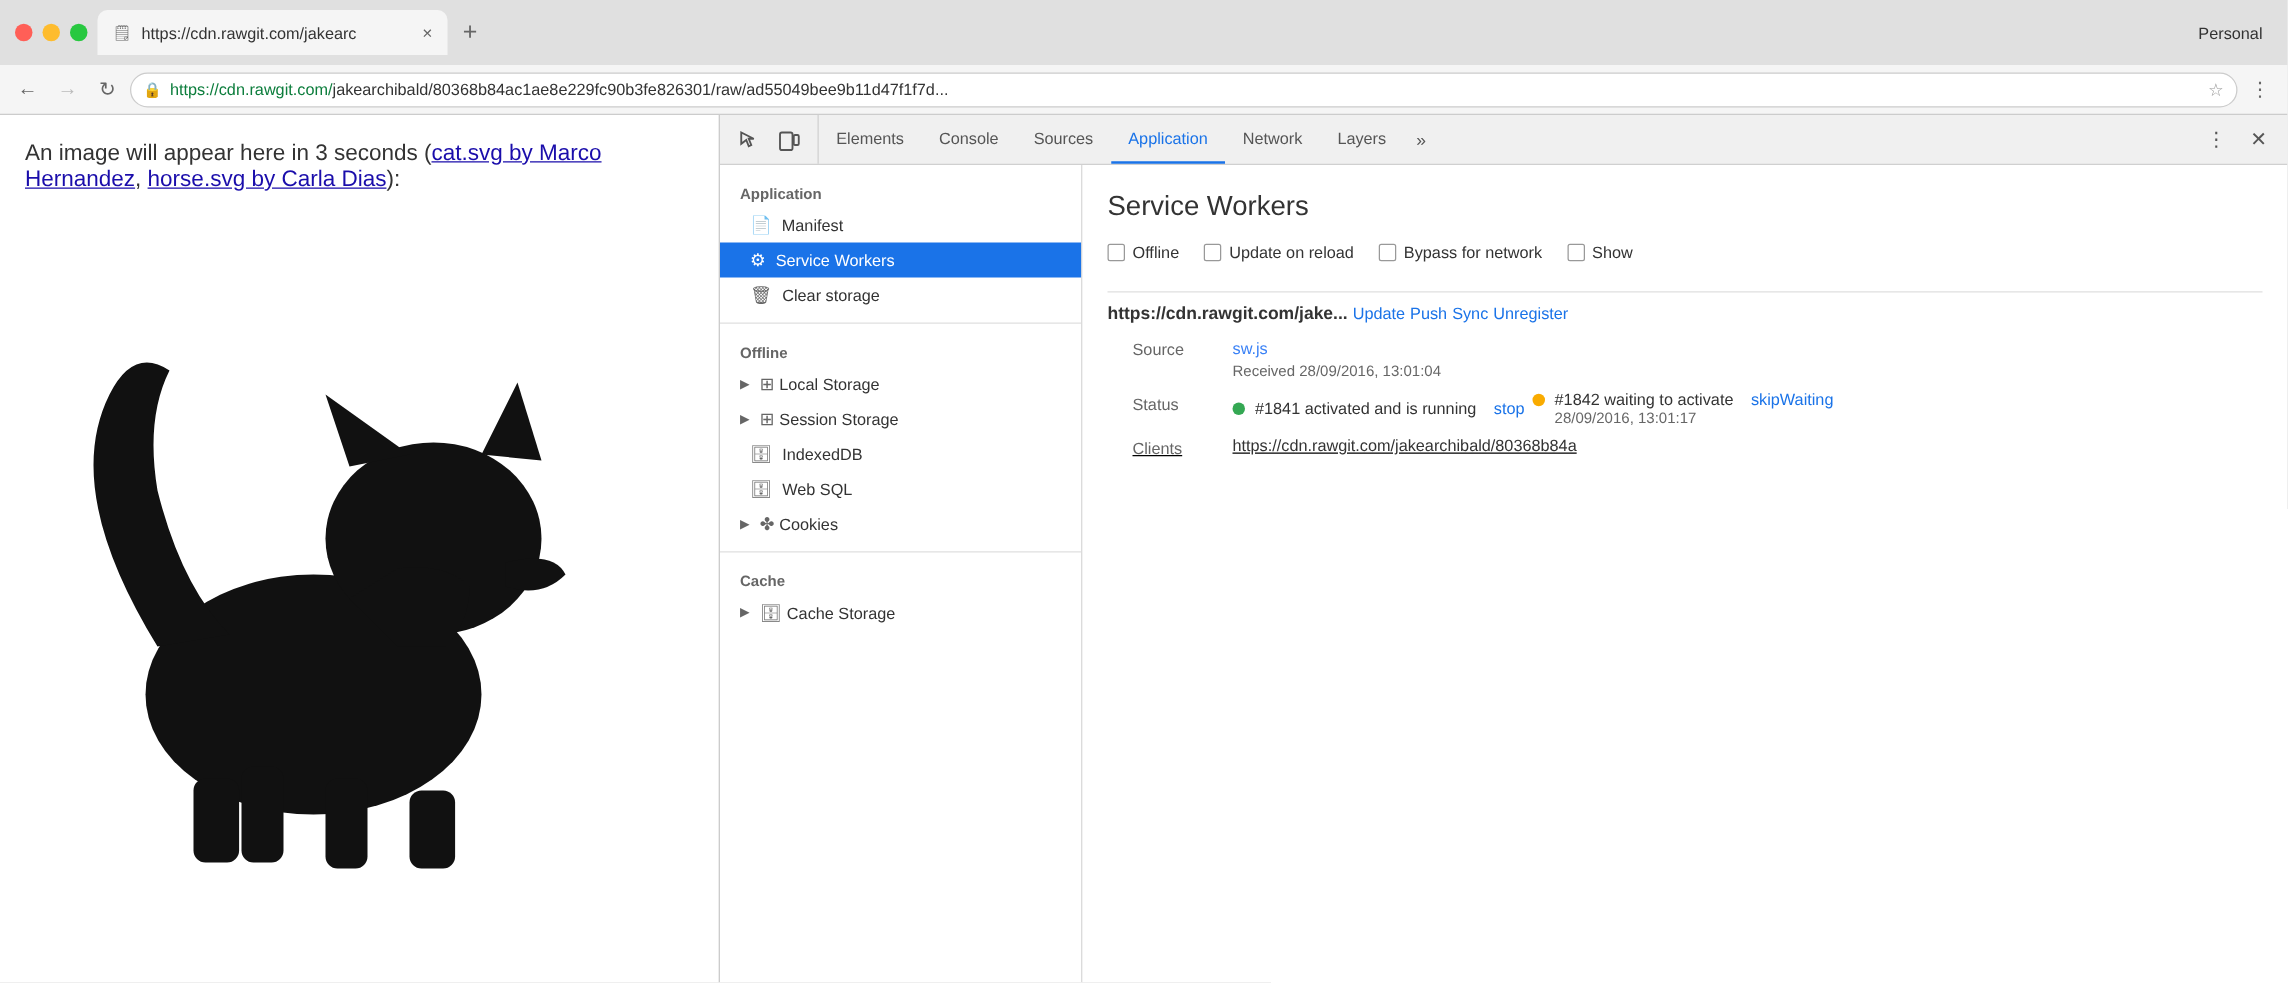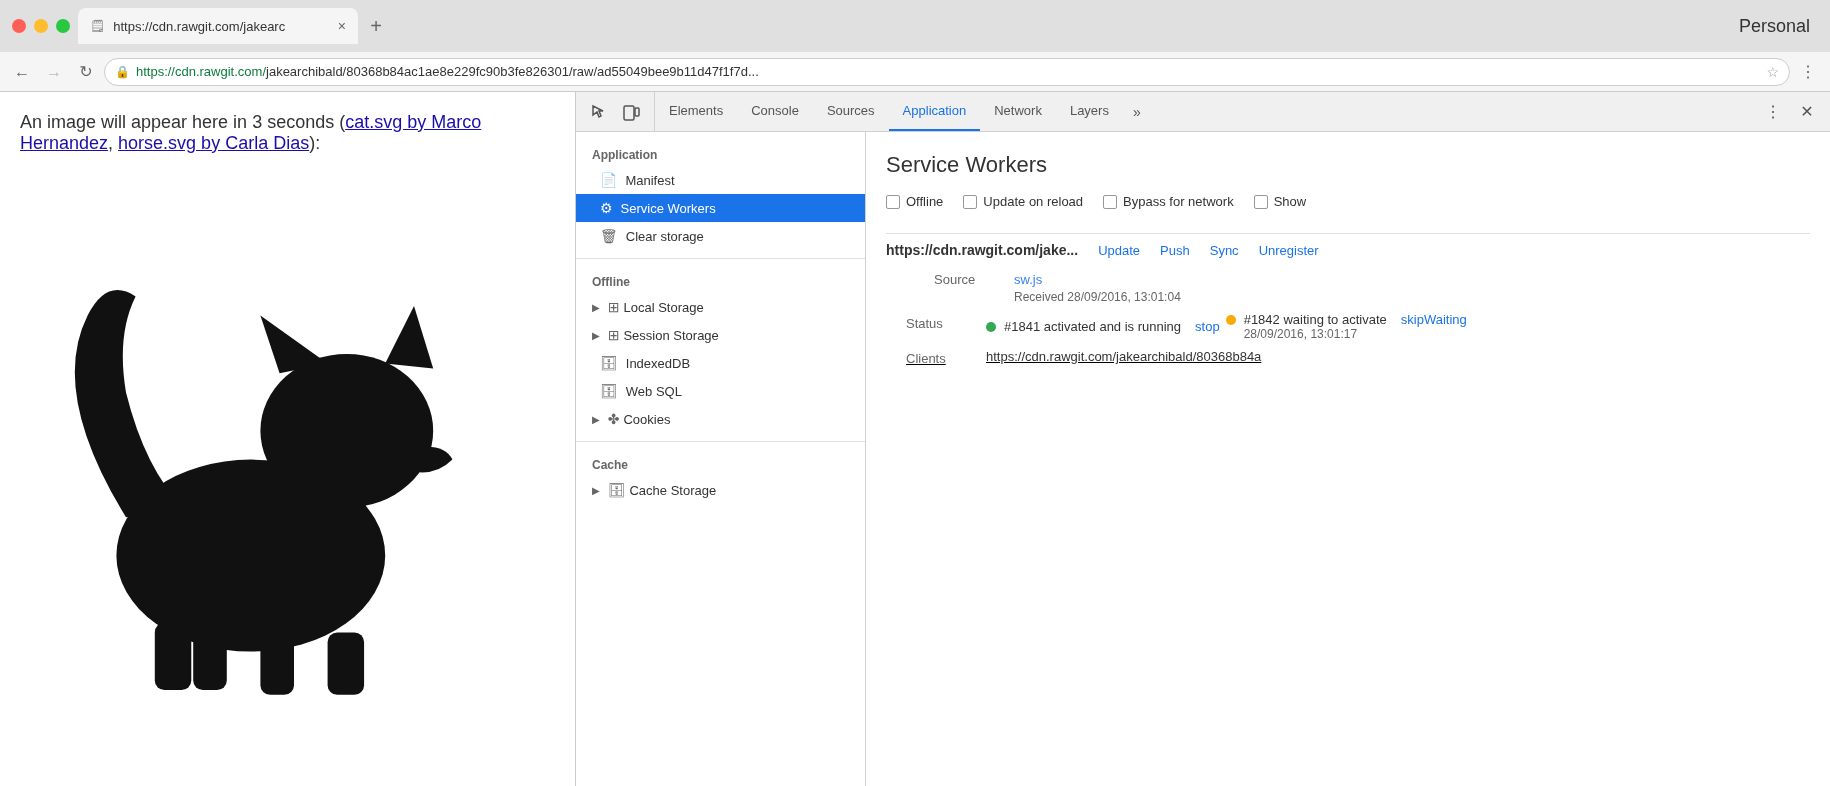--- a/index.html
+++ b/index.html
@@ -13,21 +13,21 @@
     .traffic-light { width: 14px; height: 14px; border-radius: 50%; }
     .traffic-light.red { background: #ff5f57; }
     .traffic-light.yellow { background: #febc2e; }
     .traffic-light.green { background: #28c840; }
 
     .tab-bar { display: flex; align-items: flex-end; flex: 1; }
     .tab { background: #f5f5f5; border-radius: 8px 8px 0 0; padding: 0 12px; height: 36px; display: flex; align-items: center; gap: 8px; font-size: 13px; color: #333; min-width: 280px; }
     .tab-icon { color: #666; font-size: 12px; }
     .tab-close { margin-left: auto; color: #666; font-size: 14px; cursor: pointer; }
     .tab-new { width: 36px; height: 36px; display: flex; align-items: center; justify-content: center; color: #666; font-size: 20px; }
-    .personal-label { margin-left: auto; font-size: 18px; color: #333; padding-right: 8px; }
+    .personal-label { margin-left: auto; font-size: 13px; color: #333; padding-right: 8px; }
 
     .nav-bar { height: 40px; background: #f5f5f5; display: flex; align-items: center; padding: 0 8px; gap: 4px; border-bottom: 1px solid #ccc; }
     .nav-btn { width: 28px; height: 28px; display: flex; align-items: center; justify-content: center; border-radius: 50%; cursor: pointer; color: #666; font-size: 16px; }
     .nav-btn.disabled { color: #bbb; cursor: default; }
 
     .address-bar { flex: 1; height: 28px; background: white; border: 1px solid #ccc; border-radius: 14px; display: flex; align-items: center; padding: 0 10px; gap: 6px; font-size: 13px; }
     .address-secure { color: #0c7d3c; font-size: 12px; }
     .address-text { flex: 1; color: #333; overflow: hidden; white-space: nowrap; text-overflow: ellipsis; }
     .address-star { color: #999; font-size: 14px; }
     .nav-extra { display: flex; gap: 4px; }
@@ -75,26 +75,26 @@
     
     .devtools-main { flex: 1; background: white; overflow-y: auto; padding: 20px; }
 
     .panel-title { font-size: 22px; font-weight: 400; color: #333; margin-bottom: 16px; }
 
     .checkboxes-row { display: flex; align-items: center; gap: 20px; margin-bottom: 24px; }
     .checkbox-item { display: flex; align-items: center; gap: 6px; font-size: 13px; color: #333; }
     .checkbox-box { width: 14px; height: 14px; border: 1.5px solid #999; border-radius: 2px; cursor: pointer; }
 
     .sw-entry { margin-bottom: 16px; }
-    .sw-url-row { display: flex; align-items: center; gap: 20px; margin-bottom: 12px; }
+    .sw-url-row { display: flex; align-items: center; gap: 4px; margin-bottom: 12px; }
     .sw-url { font-size: 14px; font-weight: 600; color: #333; }
     .sw-action-link { font-size: 13px; color: #1a73e8; cursor: pointer; text-decoration: none; }
 
     .sw-detail-row { display: flex; align-items: flex-start; margin-bottom: 8px; padding-left: 20px; }
-    .sw-detail-label { font-size: 13px; color: #666; width: 80px; flex-shrink: 0; padding-top: 2px; margin-left: 28px; }
+    .sw-detail-label { font-size: 13px; color: #666; width: 80px; flex-shrink: 0; padding-top: 2px; }
     .sw-detail-link { font-size: 13px; color: #3b82f6; cursor: pointer; }
     .sw-received { font-size: 12px; color: #666; margin-top: 2px; }
 
     .status-row { display: flex; align-items: flex-start; margin-bottom: 8px; padding-left: 20px; }
     .status-label { font-size: 13px; color: #666; width: 80px; flex-shrink: 0; padding-top: 4px; }
     .status-entries { display: flex; gap: 6px; }
     .status-entry { display: flex; align-items: center; gap: 8px; font-size: 13px; color: #333; }
     .status-dot { width: 10px; height: 10px; border-radius: 50%; flex-shrink: 0; }
     .status-dot.green { background: #34a853; }
     .status-dot.orange { background: #f9ab00; }

